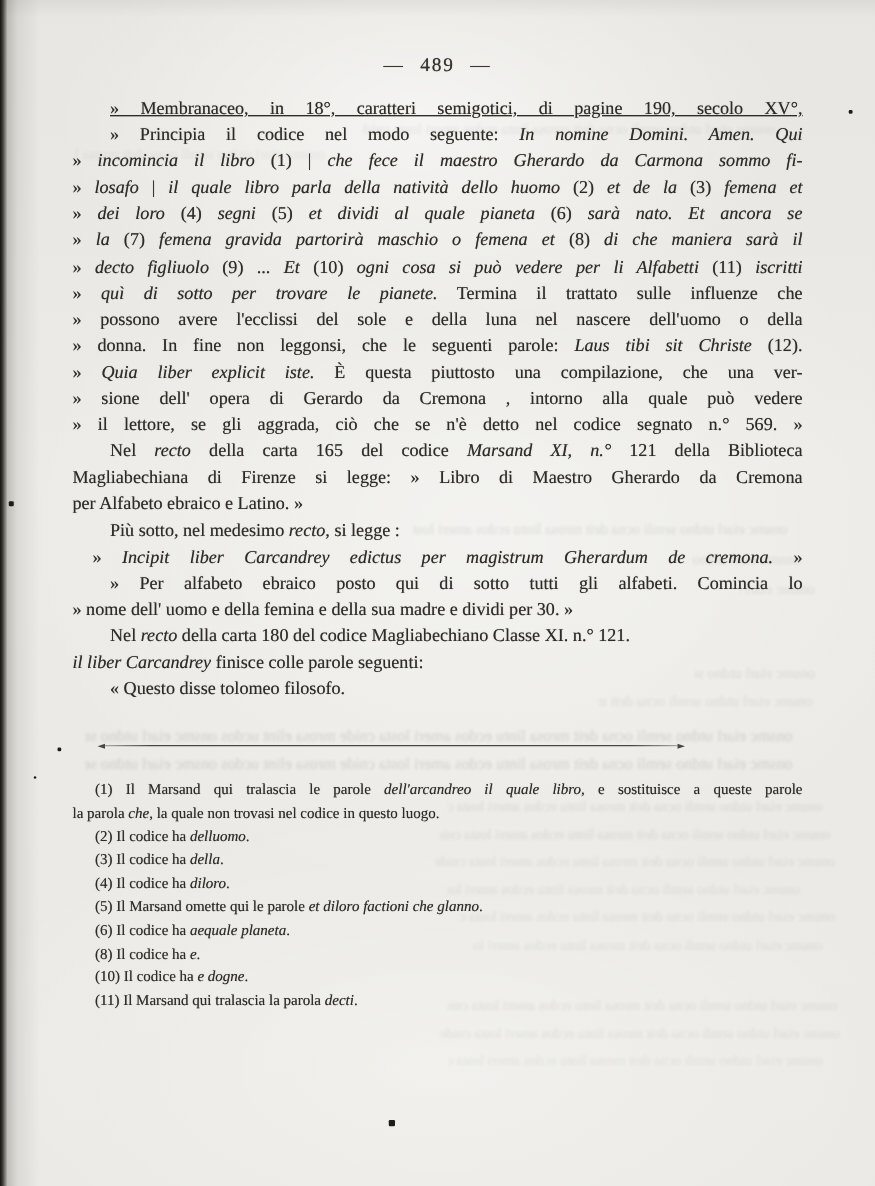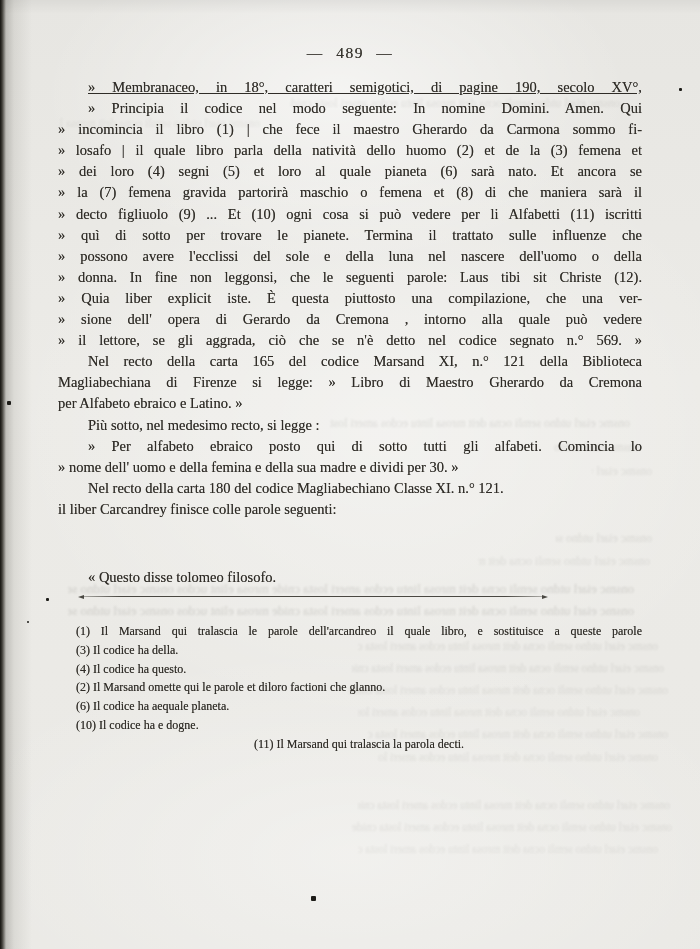--- a/index.html
+++ b/index.html
@@ -31,21 +31,21 @@
     font-size:14.5px;
   }
   .maintext .tline{height:21.1px;line-height:21.1px;white-space:nowrap;}
   .footnotes{
     position:absolute;left:58px;top:622px;width:584px;
     font-size:12px;
   }
   .footnotes .tline{height:18.8px;line-height:18.8px;white-space:nowrap;}
   .tline{text-shadow:0 0 .6px rgba(42,40,34,.6);}
   .tline.j{white-space:normal;text-align:justify;text-align-last:justify;}
-  .tline .it{margin-top:36px;}
+  .tline .it{font-style:italic;margin-top:36px;}
   .divider{
     position:absolute;left:84px;top:596px;width:458px;height:1.4px;
     background:linear-gradient(90deg,rgba(70,68,62,.4),#4a4842 8%,#4a4842 92%,rgba(70,68,62,.4));
   }
   .divider::before,.divider::after{
     content:"";position:absolute;top:-1.4px;width:0;height:0;
     border-top:2px solid transparent;border-bottom:2px solid transparent;
   }
   .divider::before{left:-6px;border-right:6px solid #4a4842;}
   .divider::after{right:-6px;border-left:6px solid #4a4842;}
@@ -84,49 +84,53 @@
   <div class="gutter"></div>
   <div class="topshade"></div>
 
   <div class="pagenum">— 489 —</div>
 
   <div class="maintext">
       <div class="tline j" style="text-indent: 30px; text-decoration: underline;"><span>» Membranaceo, in 18°, caratteri semigotici, di pagine 190, secolo XV°,</span></div>
       <div class="tline j" style="text-indent: 30px;"><span>» Principia il codice nel modo seguente: </span><span class="it">In nomine Domini. Amen. Qui</span></div>
       <div class="tline j"><span>» </span><span class="it">incomincia il libro</span><span> (1) | </span><span class="it">che fece il maestro Gherardo da Carmona sommo fi-</span></div>
       <div class="tline j"><span>» </span><span class="it">losafo</span><span> | </span><span class="it">il quale libro parla della natività dello huomo</span><span> (2) </span><span class="it">et de la</span><span> (3) </span><span class="it">femena et</span></div>
-      <div class="tline j"><span>» </span><span class="it">dei loro</span><span> (4) </span><span class="it">segni</span><span> (5) </span><span class="it">et loro al quale pianeta</span><span> (6) </span><span class="it">sarà nato. Et ancora se</span></div>
+      <div class="tline j"><span>» </span><span class="it">dei loro</span><span> (4) </span><span class="it">segni</span><span> (5) </span><span class="it">et dividi al quale pianeta</span><span> (6) </span><span class="it">sarà nato. Et ancora se</span></div>
       <div class="tline j"><span>» </span><span class="it">la</span><span> (7) </span><span class="it">femena gravida partorirà maschio o femena et</span><span> (8) </span><span class="it">di che maniera sarà il</span></div>
       <div class="tline j"><span>» </span><span class="it">decto figliuolo</span><span> (9) ... </span><span class="it">Et</span><span> (10) </span><span class="it">ogni cosa si può vedere per li Alfabetti</span><span> (11) </span><span class="it">iscritti</span></div>
       <div class="tline j"><span>» </span><span class="it">quì di sotto per trovare le pianete.</span><span> Termina il trattato sulle influenze che</span></div>
       <div class="tline j"><span>» possono avere l'ecclissi del sole e della luna nel nascere dell'uomo o della</span></div>
       <div class="tline j"><span>» donna. In fine non leggonsi, che le seguenti parole: </span><span class="it">Laus tibi sit Christe</span><span> (12).</span></div>
       <div class="tline j"><span>» </span><span class="it">Quia liber explicit iste.</span><span> È questa piuttosto una compilazione, che una ver-</span></div>
       <div class="tline j"><span>» sione dell' opera di Gerardo da Cremona , intorno alla quale può vedere</span></div>
       <div class="tline j"><span>» il lettore, se gli aggrada, ciò che se n'è detto nel codice segnato n.° 569. »</span></div>
       <div class="tline j" style="text-indent: 30px;"><span>Nel </span><span class="it">recto</span><span> della carta 165 del codice </span><span class="it">Marsand XI, n.°</span><span> 121 della Biblioteca</span></div>
       <div class="tline j"><span>Magliabechiana di Firenze si legge: » Libro di Maestro Gherardo da Cremona</span></div>
       <div class="tline"><span>per Alfabeto ebraico e Latino. »</span></div>
       <div class="tline" style="text-indent: 30px;"><span>Più sotto, nel medesimo </span><span class="it">recto</span><span>, si legge :</span></div>
+      <div class="tline j" style="text-indent: 16px;"><span>» </span><span class="it">Incipit liber Carcandrey edictus per magistrum Gherardum de cremona.</span><span> »</span></div>
       <div class="tline j" style="text-indent: 30px;"><span>» Per alfabeto ebraico posto qui di sotto tutti gli alfabeti. Comincia lo</span></div>
       <div class="tline"><span>» nome dell' uomo e della femina e della sua madre e dividi per 30. »</span></div>
       <div class="tline" style="text-indent: 30px;"><span>Nel </span><span class="it">recto</span><span> della carta 180 del codice Magliabechiano Classe XI. n.° 121.</span></div>
       <div class="tline"><span class="it">il liber Carcandrey</span><span> finisce colle parole seguenti:</span></div>
-      <div class="tline" style="text-indent: 30px; margin-top: 47px;"><span>« Questo disse tolomeo filosofo.</span></div>
+      <div class="tline" style="text-indent: 30px;"><span>« Questo disse tolomeo filosofo.</span></div>
     </div>
 
   <div class="divider"></div>
 
   <div class="footnotes">
       <div class="tline j" style="text-indent: 18px;"><span>(1) Il Marsand qui tralascia le parole </span><span class="it">dell'arcandreo il quale libro</span><span>, e sostituisce a queste parole</span></div>
+      <div class="tline"><span>la parola </span><span class="it">che</span><span>, la quale non trovasi nel codice in questo luogo.</span></div>
+      <div class="tline" style="text-indent: 18px;"><span>(2) Il codice ha </span><span class="it">delluomo</span><span>.</span></div>
       <div class="tline" style="text-indent: 18px;"><span>(3) Il codice ha </span><span class="it">della</span><span>.</span></div>
-      <div class="tline" style="text-indent: 18px;"><span>(4) Il codice ha </span><span class="it">questo</span><span>.</span></div>
-      <div class="tline" style="text-indent: 18px;"><span>(2) Il Marsand omette qui le parole </span><span class="it">et diloro factioni che glanno</span><span>.</span></div>
+      <div class="tline" style="text-indent: 18px;"><span>(4) Il codice ha </span><span class="it">diloro</span><span>.</span></div>
+      <div class="tline" style="text-indent: 18px;"><span>(5) Il Marsand omette qui le parole </span><span class="it">et diloro factioni che glanno</span><span>.</span></div>
       <div class="tline" style="text-indent: 18px;"><span>(6) Il codice ha </span><span class="it">aequale planeta</span><span>.</span></div>
+      <div class="tline" style="text-indent: 18px;"><span>(8) Il codice ha </span><span class="it">e</span><span>.</span></div>
       <div class="tline" style="text-indent: 18px;"><span>(10) Il codice ha </span><span class="it">e dogne</span><span>.</span></div>
-      <div class="tline" style="text-indent: 18px; text-align: center;"><span>(11) Il Marsand qui tralascia la parola </span><span class="it">decti</span><span>.</span></div>
+      <div class="tline" style="text-indent: 18px;"><span>(11) Il Marsand qui tralascia la parola </span><span class="it">decti</span><span>.</span></div>
     </div>
 <div class="speck" style="left: 311px; top: 896px; width: 5px; height: 5px;"></div>
     <div class="speck" style="left: 7px; top: 401px; width: 4px; height: 4px;"></div>
     <div class="speck" style="left: 679px; top: 88px; width: 3px; height: 3px;"></div>
     <div class="speck" style="left: 46px; top: 598px; width: 3px; height: 3px;"></div>
     <div class="speck" style="left: 27px; top: 621px; width: 2px; height: 2px;"></div>
   </div>
 
 </body></html>

